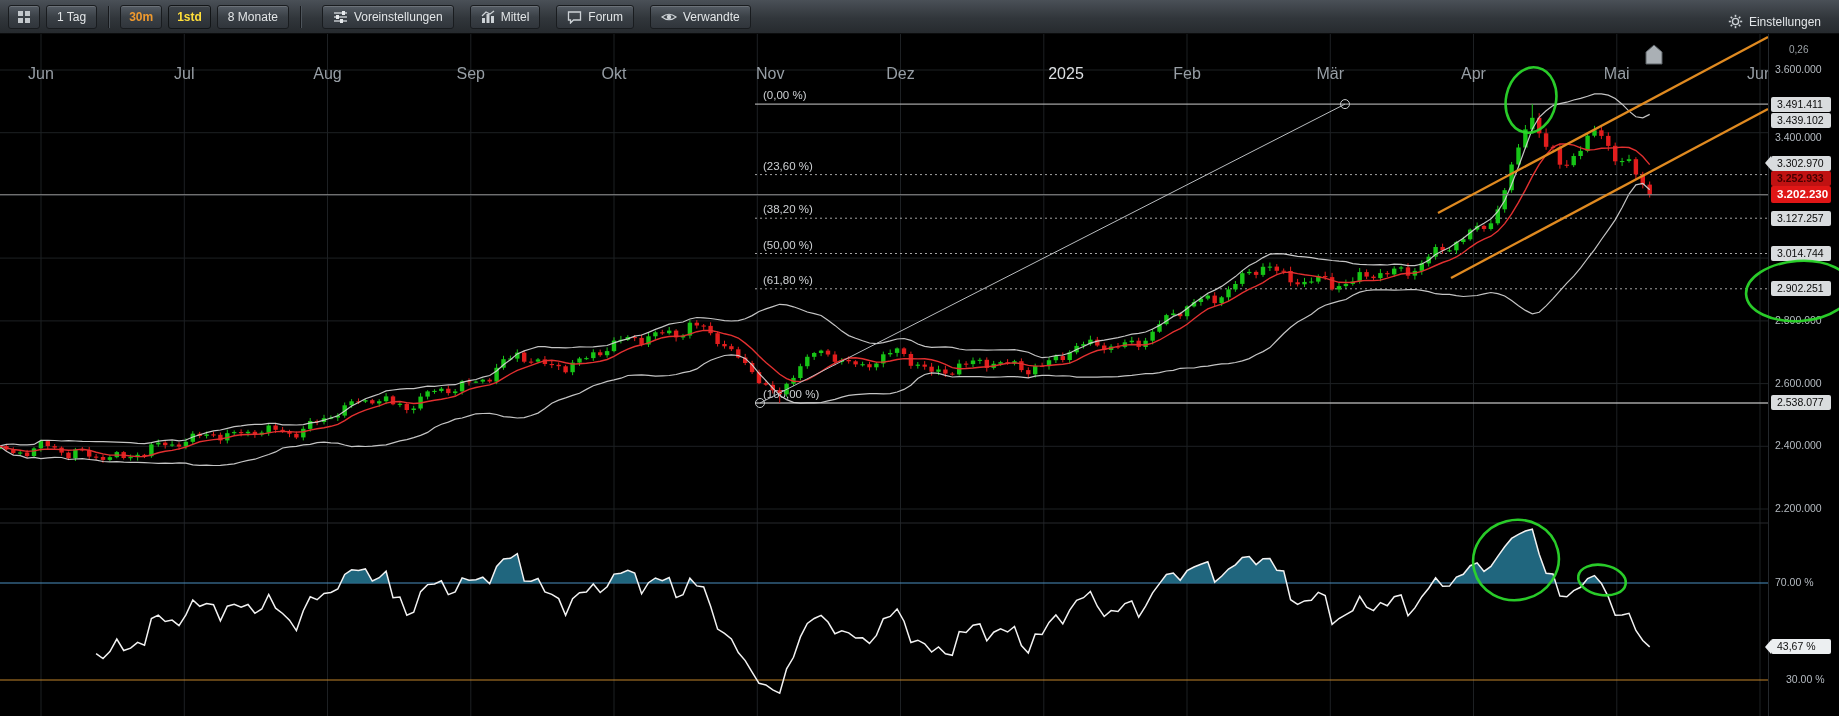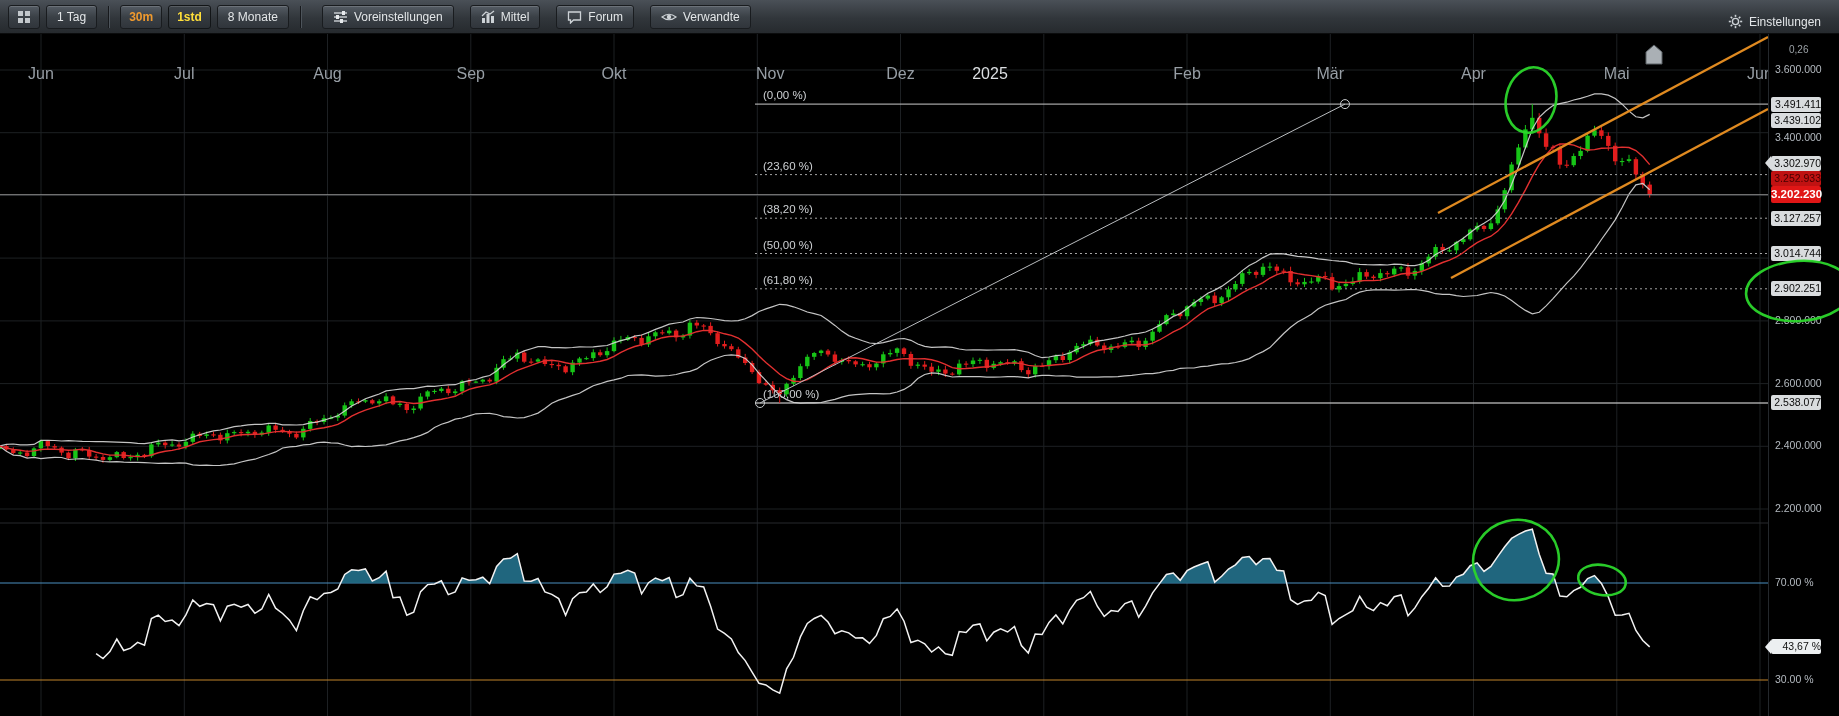--- a/index.html
+++ b/index.html
@@ -24,26 +24,26 @@
   .tb-grp{margin-left:10px;}
   .tb-right{margin-left:auto;display:flex;align-items:center;}
 
   
   .month-label{position:absolute;top:37px;transform:translateX(-50%);font-size:16px;color:#979ea5;z-index:3;white-space:nowrap;margin-top:28px;}
   .month-label.year{color:#dcdfe2;}
 
   
   #axis-col{position:absolute;left:1768px;top:34px;bottom:0;width:71px;background:#000;z-index:5;border-left:1px solid #24282c;}
   #axis-col .tick{position:absolute;left:6px;font-size:10.5px;color:#b4bac0;white-space:nowrap;}
-  .ax-tag{position:absolute;left:2px;width:50px;height:15px;line-height:15px;text-align:right;
-    font-size:10.5px;border-radius:2px;box-sizing:border-box;white-space:nowrap;}
+  .ax-tag{position:absolute;left:2px;width:60px;height:15px;line-height:15px;text-align:left;
+    font-size:10.5px;border-radius:2px;box-sizing:border-box;white-space:nowrap;padding-left:6px;}
   .ax-tag.light{background:#d9dcde;color:#0a0a0a;}
   .ax-tag.white{background:#eceff1;color:#101010;}
   .ax-tag.red{background:#e01616;color:#fff;font-weight:bold;height:17px;line-height:17px;font-size:11.5px;}
-  .ax-tag.red-dark{background:#c01212;color:#450000;font-weight:normal;}
+  .ax-tag.red-dark{background:#c01212;color:#450000;font-weight:bold;}
   .ax-tag.arrow::before{content:"";position:absolute;right:100%;top:50%;margin-top:-7px;
     border-top:7px solid transparent;border-bottom:7px solid transparent;border-right:6px solid #d9dcde;}
   .ax-tag.white.arrow::before{border-right-color:#eceff1;}
   .corner-val{position:absolute;top:10px;left:20px;font-size:10px;color:#9aa0a5;}
 </style>
 </head>
 <body>
 
 <div id="stage">
 
@@ -599,21 +599,21 @@
   <div id="axis-col">
       <span class="tick" style="top: 29px;">3.600.000</span>
       <span class="tick" style="top: 97px;">3.400.000</span>
       <span class="tick" style="top: 154.429px;">3.200.000</span>
       <span class="tick" style="top: 217.143px;">3.000.000</span>
       <span class="tick" style="top: 279.857px;">2.800.000</span>
       <span class="tick" style="top: 342.571px;">2.600.000</span>
       <span class="tick" style="top: 405.286px;">2.400.000</span>
       <span class="tick" style="top: 468px;">2.200.000</span>
       <span class="tick" style="top: 542px;">70.00 %</span>
-      <span class="tick" style="top: 639px;">30.00 %</span>
+      <span class="tick" style="top: 639px; margin-left: 11px;">30.00 %</span>
       <div class="ax-tag light" style="top: 62.5504px;">3.491.411</div>
       <div class="ax-tag light" style="top: 78.953px;">3.439.102</div>
       <div class="ax-tag light arrow" style="top: 121.64px;">3.302.970</div>
       <div class="ax-tag red-dark" style="top: 137.33px;">3.252.933</div>
       <div class="ax-tag red" style="top: 152.229px;">3.202.230</div>
       <div class="ax-tag light" style="top: 176.739px;">3.127.257</div>
       <div class="ax-tag light" style="top: 212.02px;">3.014.744</div>
       <div class="ax-tag light" style="top: 247.294px;">2.902.251</div>
       <div class="ax-tag light" style="top: 361.489px;">2.538.077</div>
       <div class="ax-tag white arrow" style="top: 605.35px;">43,67 %</div>
@@ -711,19 +711,19 @@
       </button>
     </div>
   </div>
 <span class="month-label" style="left: 41px;">Jun</span>
     <span class="month-label" style="left: 184.25px;">Jul</span>
     <span class="month-label" style="left: 327.5px;">Aug</span>
     <span class="month-label" style="left: 470.75px;">Sep</span>
     <span class="month-label" style="left: 614px;">Okt</span>
     <span class="month-label" style="left: 757.25px; padding-left: 26px;">Nov</span>
     <span class="month-label" style="left: 900.5px;">Dez</span>
-    <span class="month-label year" style="left: 990px;">2025</span>
+    <span class="month-label year" style="left: 1066px;">2025</span>
     <span class="month-label" style="left: 1187px;">Feb</span>
     <span class="month-label" style="left: 1330.25px;">Mär</span>
     <span class="month-label" style="left: 1473.5px;">Apr</span>
     <span class="month-label" style="left: 1616.75px;">Mai</span>
     <span class="month-label" style="left: 1760px;">Jun</span>
   </div>
 
 </body></html>

